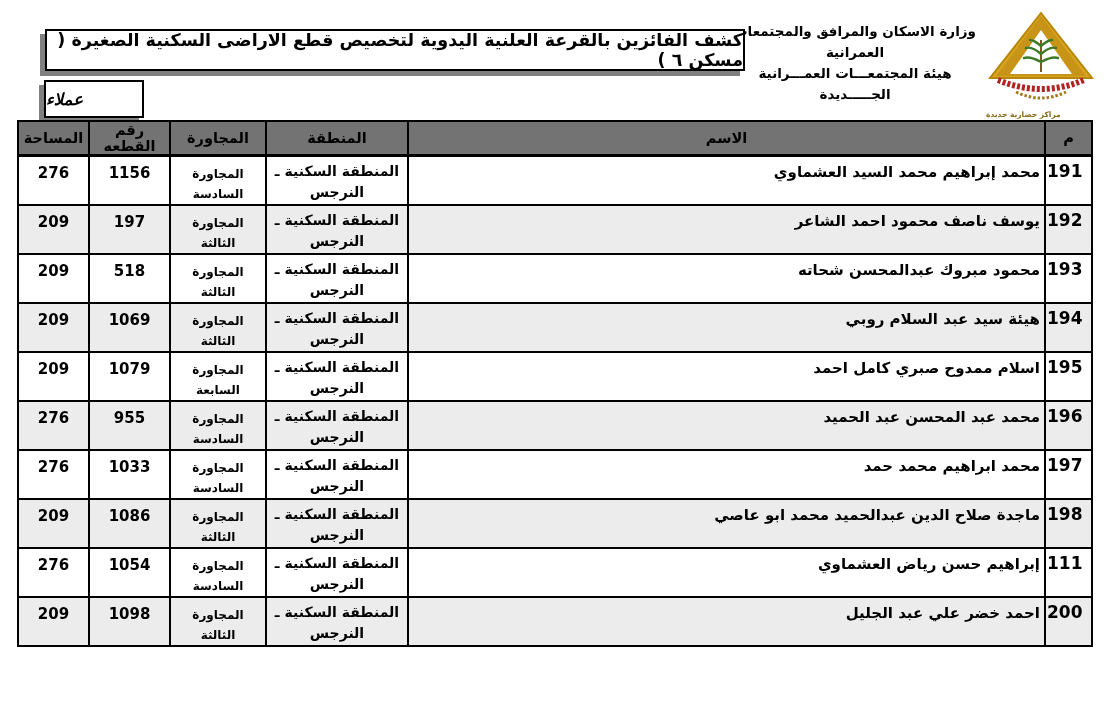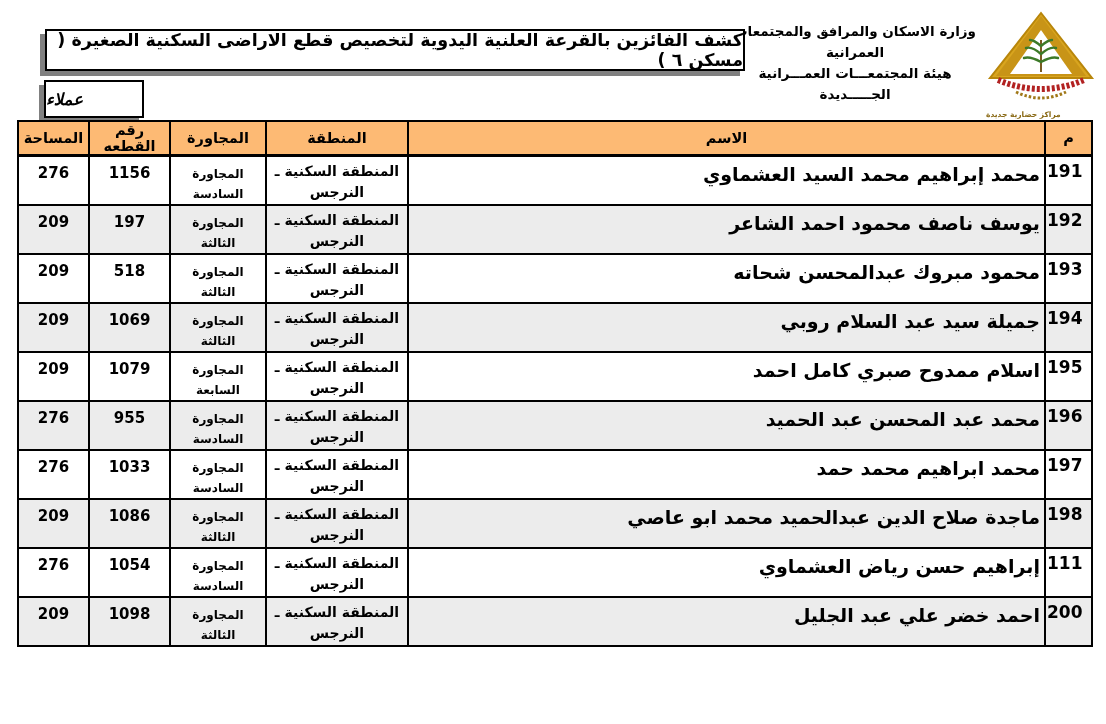--- a/index.html
+++ b/index.html
@@ -15,27 +15,27 @@
   .shadow-box { position:absolute; background:#fff; border:2px solid #000;
     box-shadow:-5px 5px 0 #808080; display:flex; align-items:center; justify-content:flex-end; }
   .title-box    { left:45px;  top:29px; width:700px; height:42px; font-size:17.5px; }
   .subtitle-box { left:152px; top:80px; width:603px; height:38px; font-size:16.5px; }
   .audience-box { left:44px;  top:80px; width:100px; height:38px; font-size:16.5px;font-style:italic; }
 
   
   table.list { position:absolute; top:120px; right:13px; width:1074px;
     border-collapse:collapse; table-layout:fixed; direction:rtl; }
   table.list th, table.list td { border:2px solid #000; overflow:hidden; }
-  table.list thead th { background:#fdba74; height:30px; font-size:14.5px;
+  table.list thead th { background:#737373; height:30px; font-size:14.5px;
     text-align:center; vertical-align:middle; border-bottom:3px solid #000;margin-top:44px; }
   table.list tbody td { height:49px; vertical-align:top; background:#fff; }
   table.list tbody tr:nth-child(even) td { background:#ececec; }
 
   td.c-idx  { font-size:17px; text-align:left;  padding:4px 2px 0 1px; }
-  td.c-name { font-size:19px; text-align:right; padding:6px 4px 0 0; white-space:nowrap;margin-top:24px; }
+  td.c-name { font-size:15px; text-align:right; padding:6px 4px 0 0; white-space:nowrap;margin-top:24px; }
   td.c-zone { font-size:14px; text-align:center; padding:4px 6px 0 6px; line-height:21px; }
   td.c-dist { font-size:12px; text-align:center; padding:7px 4px 0 4px; line-height:20px; }
   td.c-plot, td.c-area { font-size:15px; text-align:center; padding:7px 2px 0 2px;
     direction:ltr; }
 
   .logo-caption { font-size:7.5px; color:#8a6a16; text-align:left; letter-spacing:1px; }
 </style>
 </head>
 <body>
 
@@ -105,21 +105,21 @@
         <tr>
       <td class="c-idx">193</td>
       <td class="c-name">محمود مبروك عبدالمحسن شحاته</td>
       <td class="c-zone">المنطقة السكنية ـ النرجس</td>
       <td class="c-dist">المجاورة الثالثة</td>
       <td class="c-plot">518</td>
       <td class="c-area">209</td>
     </tr>
         <tr>
       <td class="c-idx">194</td>
-      <td class="c-name">جميلة سيد عبد السلام روبي</td>
+      <td class="c-name">هيئة سيد عبد السلام روبي</td>
       <td class="c-zone">المنطقة السكنية ـ النرجس</td>
       <td class="c-dist">المجاورة الثالثة</td>
       <td class="c-plot">1069</td>
       <td class="c-area">209</td>
     </tr>
         <tr>
       <td class="c-idx">195</td>
       <td class="c-name">اسلام ممدوح صبري كامل احمد</td>
       <td class="c-zone">المنطقة السكنية ـ النرجس</td>
       <td class="c-dist">المجاورة السابعة</td>

